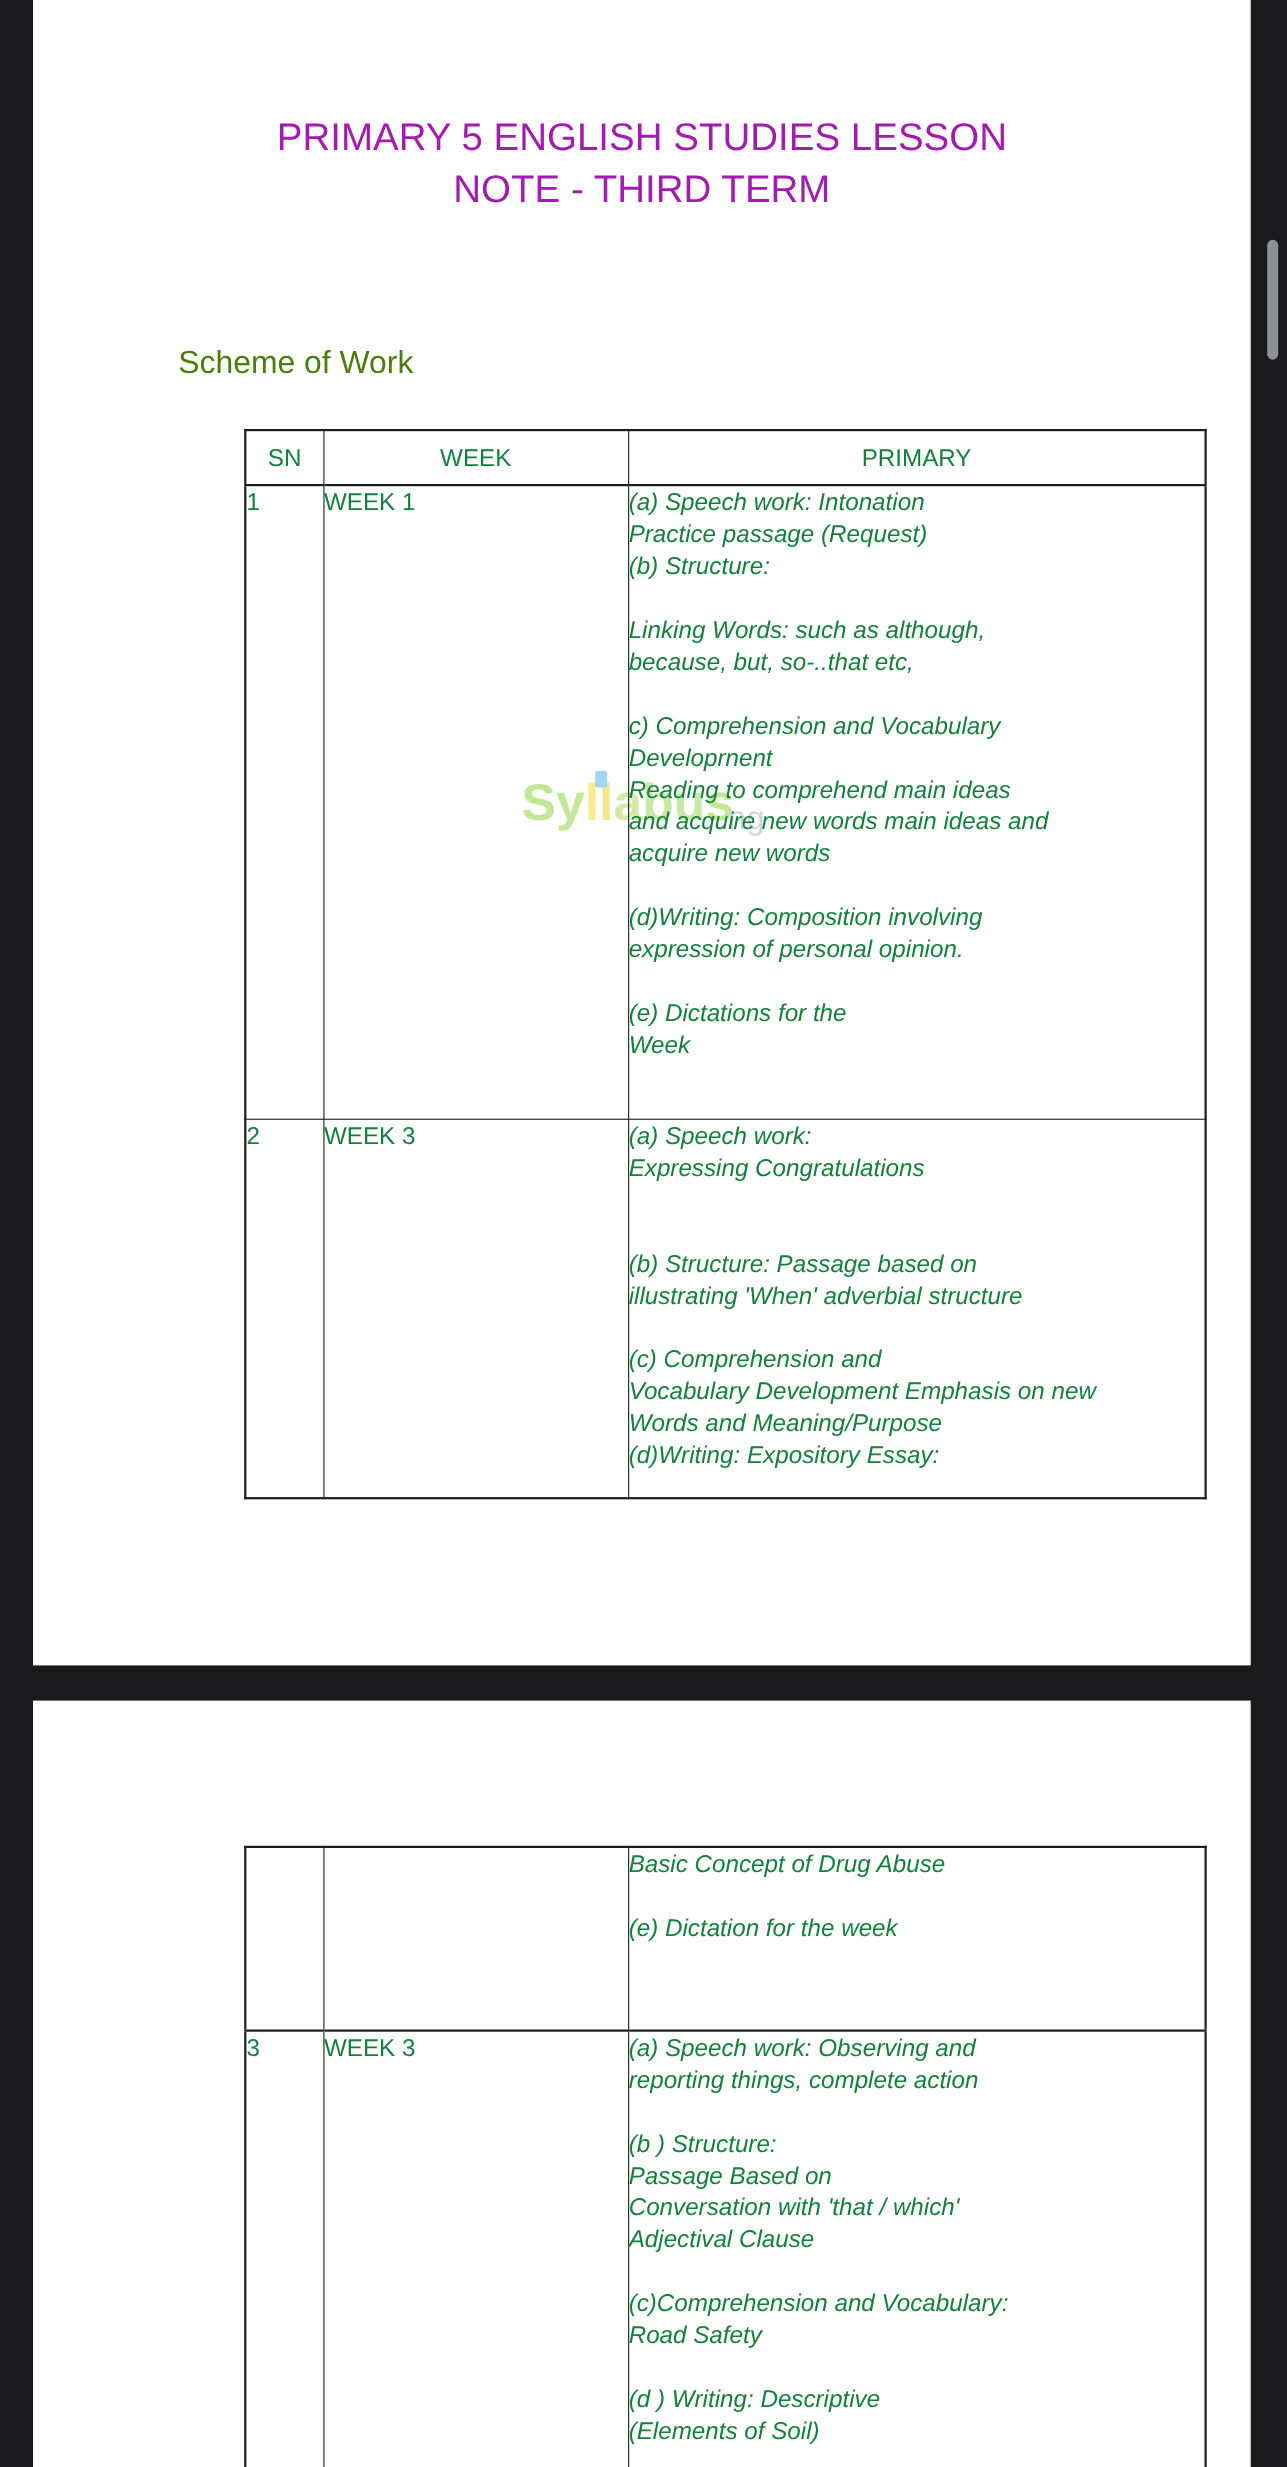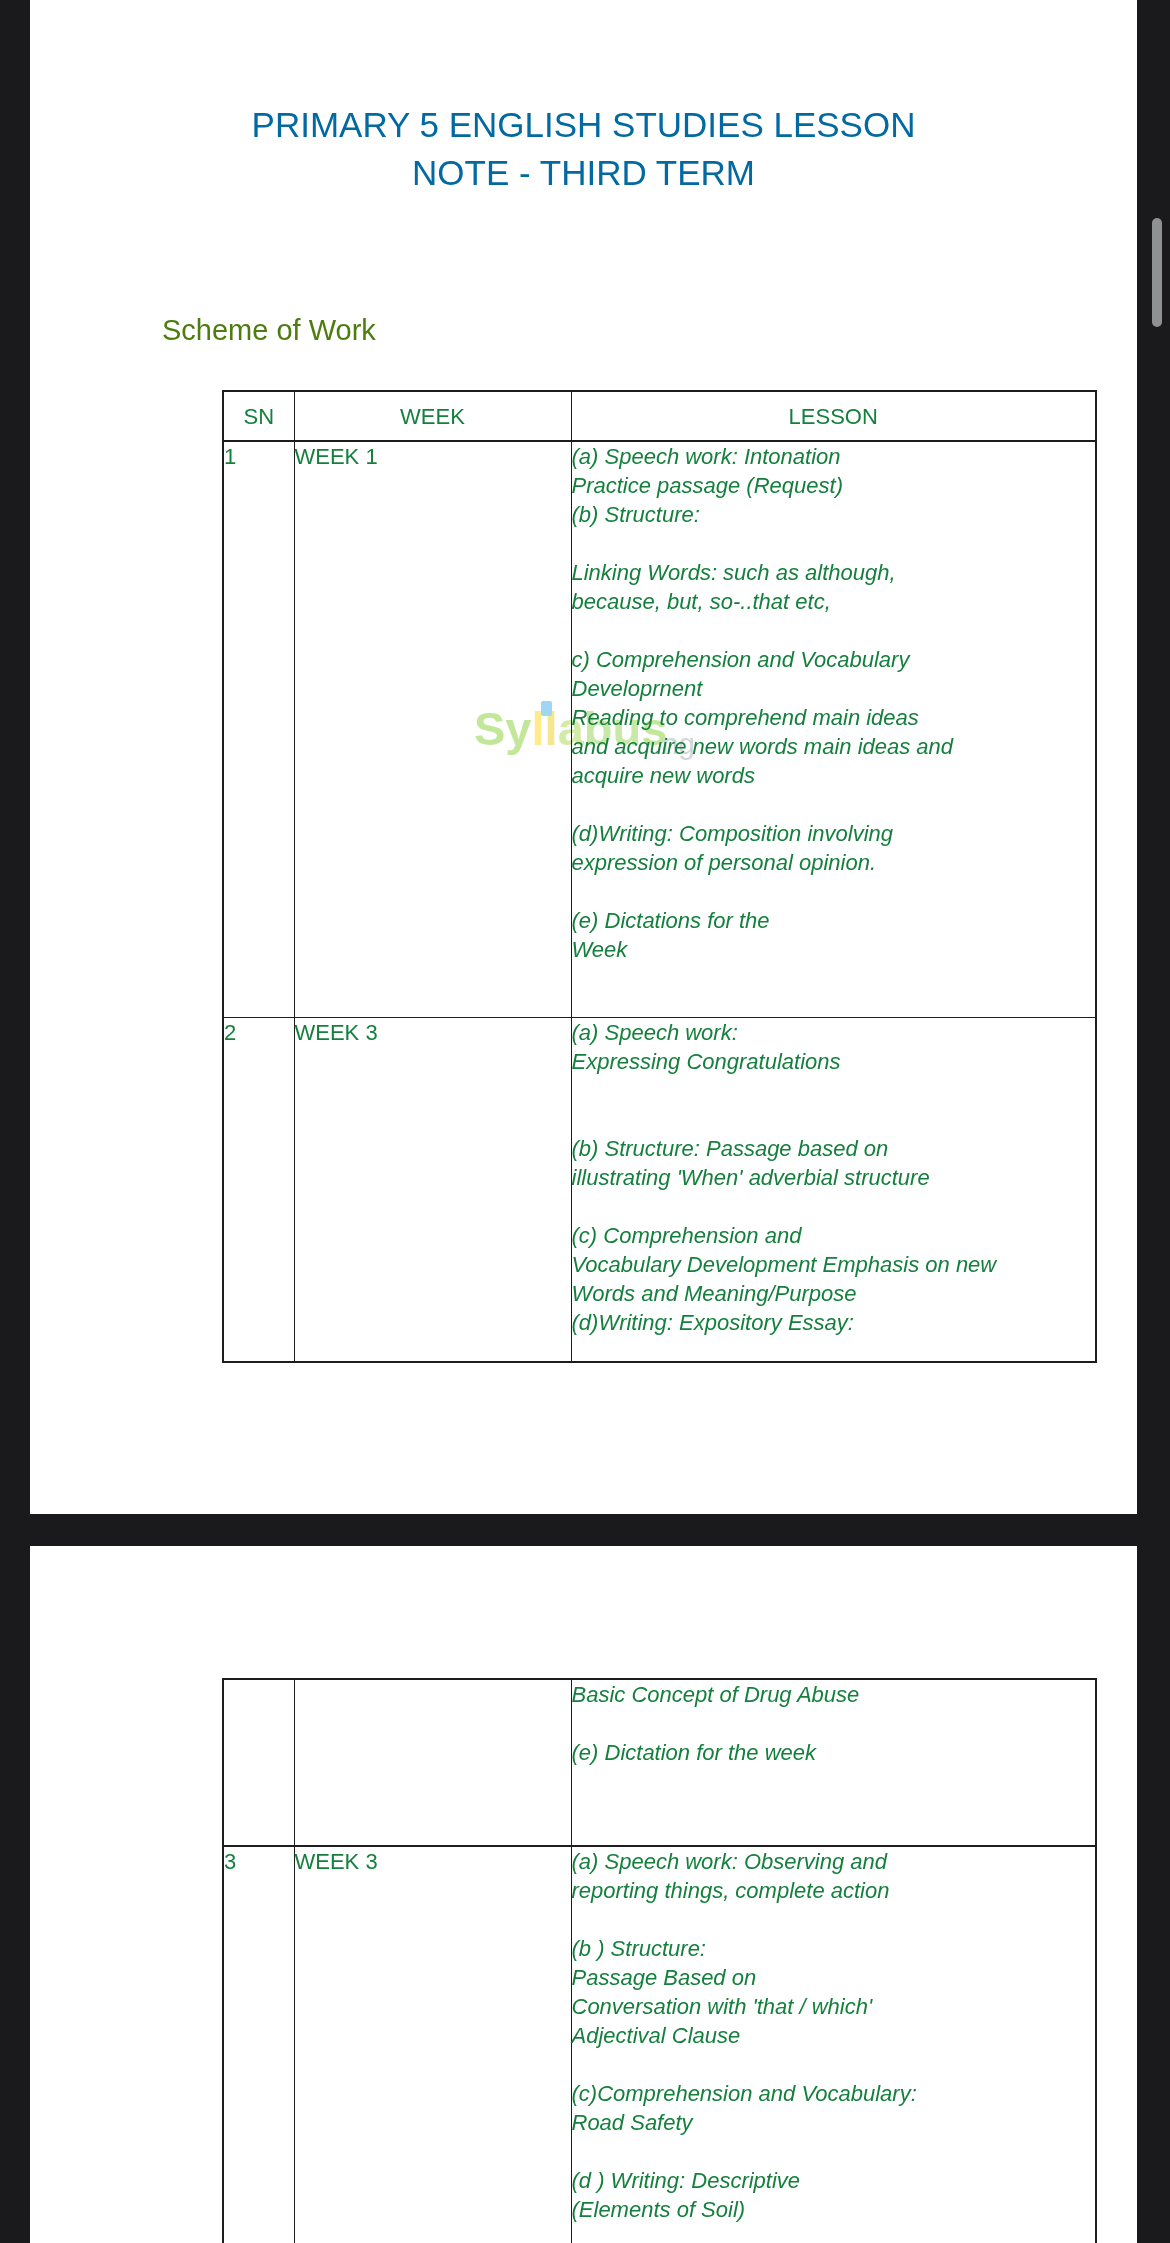--- a/index.html
+++ b/index.html
@@ -9,21 +9,21 @@
     font-family:"Liberation Sans","DejaVu Sans",sans-serif;
     color:#1f2124;
   }
   .page{position:absolute;left:30px;width:1107px;background:#ffffff;overflow:hidden;}
   .page1{top:0;height:1514px;}
   .page2{top:1546px;height:896px;}
 
   .doc-title{
     position:absolute;top:101px;left:0;width:100%;
     text-align:center;font-size:35px;line-height:48px;
-    white-space:pre-line;color:#0369a1;letter-spacing:0px;
+    white-space:pre-line;color:#a21caf;letter-spacing:0px;
   }
   .scheme-heading{
     position:absolute;top:312px;left:132px;
     font-size:29px;line-height:36px;color:#4d7c0f;
   }
 
   table.scheme{
     position:absolute;border-collapse:collapse;table-layout:fixed;
     background:transparent;
   }
@@ -81,21 +81,21 @@
     <table class="scheme t1">
       <colgroup>
           <col class="c-sn">
           <col class="c-week">
           <col class="c-topics">
         </colgroup>
       <tbody>
           <tr class="hdr">
         <th>SN</th>
         <th>WEEK</th>
-        <th>LESSON</th>
+        <th>PRIMARY</th>
       </tr>
       <tr class="r1">
         <td class="sn">1</td>
         <td class="week">WEEK 1</td>
         <td class="topics">(a) Speech work: Intonation
 Practice passage (Request)
 (b) Structure:
 
 Linking Words: such as although,
 because, but, so-..that etc,

